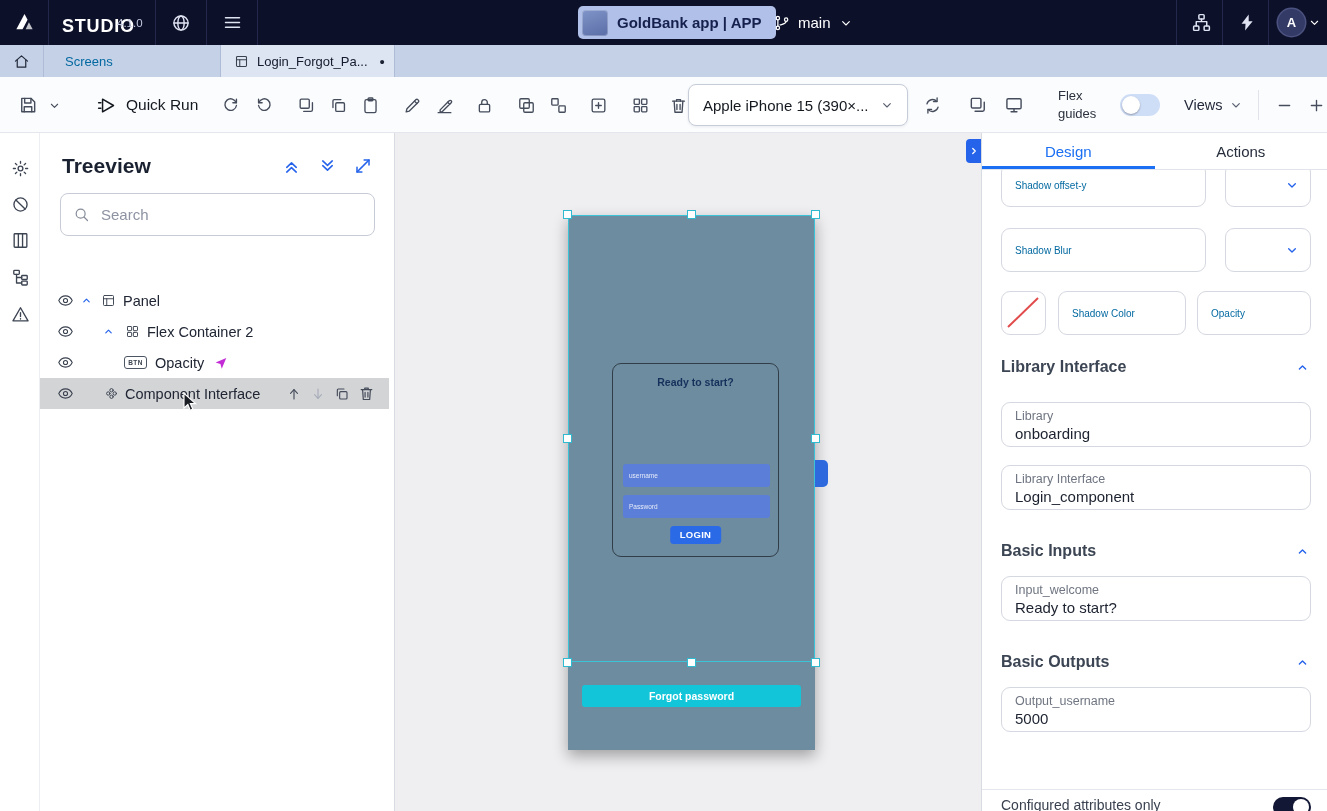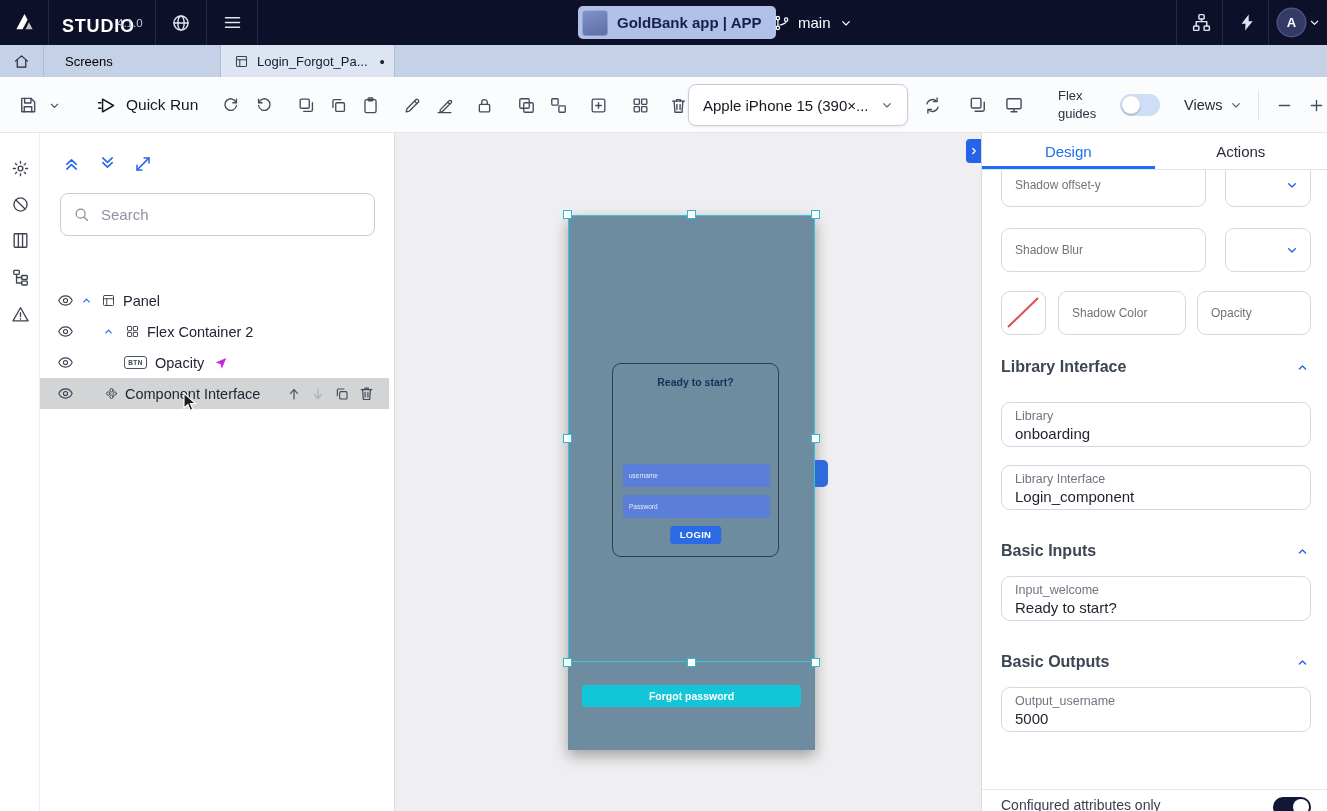--- a/index.html
+++ b/index.html
@@ -18,21 +18,21 @@
   .tb-ic{position:absolute;top:0;width:36px;height:45px;display:flex;align-items:center;justify-content:center;color:#dfe3f2}
   .chip{position:absolute;left:578px;top:6px;height:33px;display:flex;align-items:center;gap:9px;background:#b0c0e8;border-radius:5px;padding:0 14px 0 4px;color:#16204d;font-size:15px;font-weight:600}
   .chip-thumb{width:26px;height:26px;border-radius:4px;background:linear-gradient(160deg,#8095c9,#5a6da6);box-shadow:inset 0 0 0 1px rgba(255,255,255,.25)}
   .branch{position:absolute;left:773px;top:0;height:45px;display:flex;align-items:center;gap:7px;color:#fff;font-size:15px;font-weight:500}
   .avatar{position:absolute;left:1278px;top:9px;width:27px;height:27px;border-radius:50%;background:#333a66;box-shadow:0 0 0 1.5px #4b527f;display:flex;align-items:center;justify-content:center;font-size:13px;font-weight:700;color:#fff}
   .avchev{position:absolute;left:1307px;top:15px;color:#fff}
 
   
   .tabbar{position:absolute;top:45px;left:0;width:100%;height:32px;background:#c5d1e7;display:flex;z-index:29}
   .tab-home{width:44px;height:32px;display:flex;align-items:center;justify-content:center;border-right:1px solid #afbcd8;color:#222939}
-  .tab-screens{width:177px;height:32px;display:flex;align-items:center;padding-left:21px;font-size:13px;color:#000000;border-right:1px solid #afbcd8}
+  .tab-screens{width:177px;height:32px;display:flex;align-items:center;padding-left:21px;font-size:13px;color:#0369a1;border-right:1px solid #afbcd8}
   .tab-active{width:174px;height:32px;display:flex;align-items:center;gap:8px;padding-left:13px;font-size:13px;color:#141b2c;background:#dde5f3;border-right:1px solid #afbcd8}
   .tab-active .ticon{color:#39414f}
   .dirty{font-size:15px;line-height:1;margin-left:4px;color:#1c2333}
 
   
   .toolbar{position:absolute;top:77px;left:0;width:100%;height:56px;background:#fbfcfe;border-bottom:1px solid #e3e6ec;z-index:28}
   .tbtn{position:absolute;top:14px;width:28px;height:28px;display:flex;align-items:center;justify-content:center;color:#454c5b;border-radius:5px}
   .quickrun{position:absolute;left:96px;top:0;height:56px;display:flex;align-items:center;gap:9px;color:#14181f;font-size:15.5px;font-weight:500}
   .device{position:absolute;left:688px;top:7px;width:220px;height:42px;background:#fff;border:1px solid #c6ccd8;border-radius:8px;box-shadow:0 1px 3px rgba(16,24,40,.08);display:flex;align-items:center;justify-content:space-between;padding:0 12px 0 14px;font-size:15px;color:#14181f}
   .device .dchev{color:#5a6170}
@@ -84,21 +84,21 @@
   .expander{position:absolute;left:571px;top:6px;width:15px;height:24px;background:#2563eb;border-radius:4px 0 0 4px;display:flex;align-items:center;justify-content:center;color:#fff;z-index:7}
 
   
   .rightpanel{position:absolute;left:981px;top:0;width:346px;height:100%;background:#fff;border-left:1px solid #d8dbe2;overflow:hidden}
   .rp-tabs{height:37px;display:flex;border-bottom:1px solid #e1e4ea}
   .rp-tab{flex:1;display:flex;align-items:center;justify-content:center;font-size:15px}
   .rp-tab.active{color:#1a6ff2;font-weight:500;box-shadow:inset 0 -3px 0 #1a6ff2}
   .rp-tab.inactive{color:#262d3b}
   .rp-content{position:absolute;left:0;right:0;top:37px;bottom:0;overflow:hidden}
   .rp-box{position:absolute;background:#fff;border:1.4px solid #d5d8e0;border-radius:9px}
-  .rp-ph{display:flex;align-items:center;height:100%;padding-left:13px;font-size:12px;color:#737373}
+  .rp-ph{display:flex;align-items:center;height:100%;padding-left:13px;font-size:10px;color:#0369a1}
   .rp-dropchev{position:absolute;right:10px;top:50%;transform:translateY(-50%);color:#2563eb}
   .rp-header{position:absolute;left:19px;right:17px;height:22px;display:flex;align-items:center;justify-content:space-between}
   .rp-header .htxt{font-size:16px;font-weight:600;color:#3c4553}
   .rp-header .hchev{color:#2563eb}
   .rp-field-label{position:absolute;left:13px;top:6px;font-size:12.5px;color:#6f7581}
   .rp-field-value{position:absolute;left:13px;top:22px;font-size:15px;color:#1c222f}
   .swatch-line{position:absolute;left:0;top:0}
   .rp-footer{position:absolute;left:0;right:0;top:619px;height:40px;background:#fff;border-top:1px solid #e4e7ed;display:flex;justify-content:space-between;padding:7px 16px 0 19px}
   .rp-footer .ftxt{font-size:14px;color:#39414f}
   .ftgl{position:relative;width:38px;height:20px;border-radius:10px;background:#121735}
@@ -527,20 +527,21 @@
         </button>
       <button class="strip-btn" style="top:164px">
           <svg class="ic" width="19" height="19">
             <use href="#sym-warn"></use>
           </svg>
         </button>
     </aside>
 
     <section class="treepanel">
       <div class="tp-head">
+        <h1 class="tp-title">Treeview</h1>
         <div class="tp-head-icons">
           <button style="color:#2563eb">
               <svg class="ic" width="19" height="19" style="stroke-width:2">
                 <use href="#sym-dblup"></use>
               </svg>
             </button>
           <button style="color:#2563eb">
               <svg class="ic" width="19" height="19" style="stroke-width:2">
                 <use href="#sym-dbldown"></use>
               </svg>

